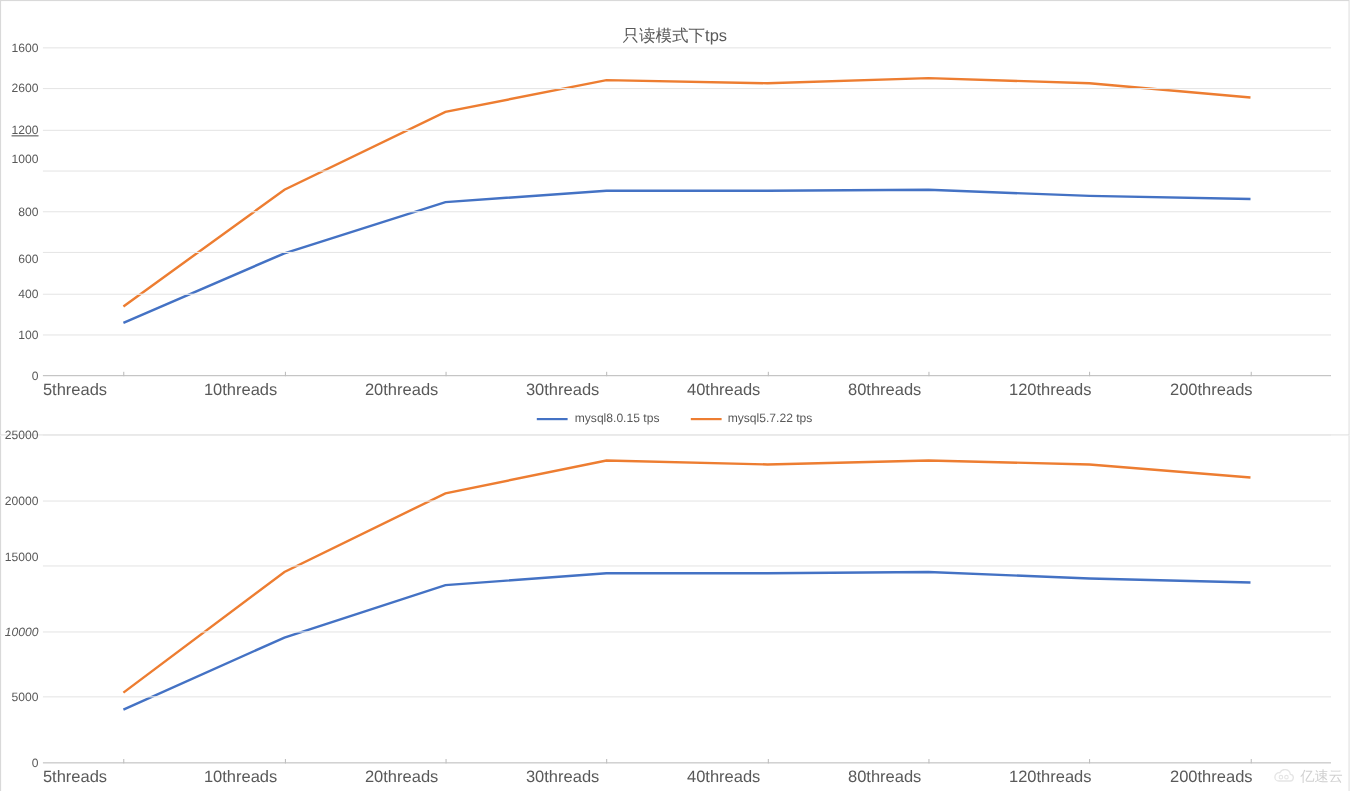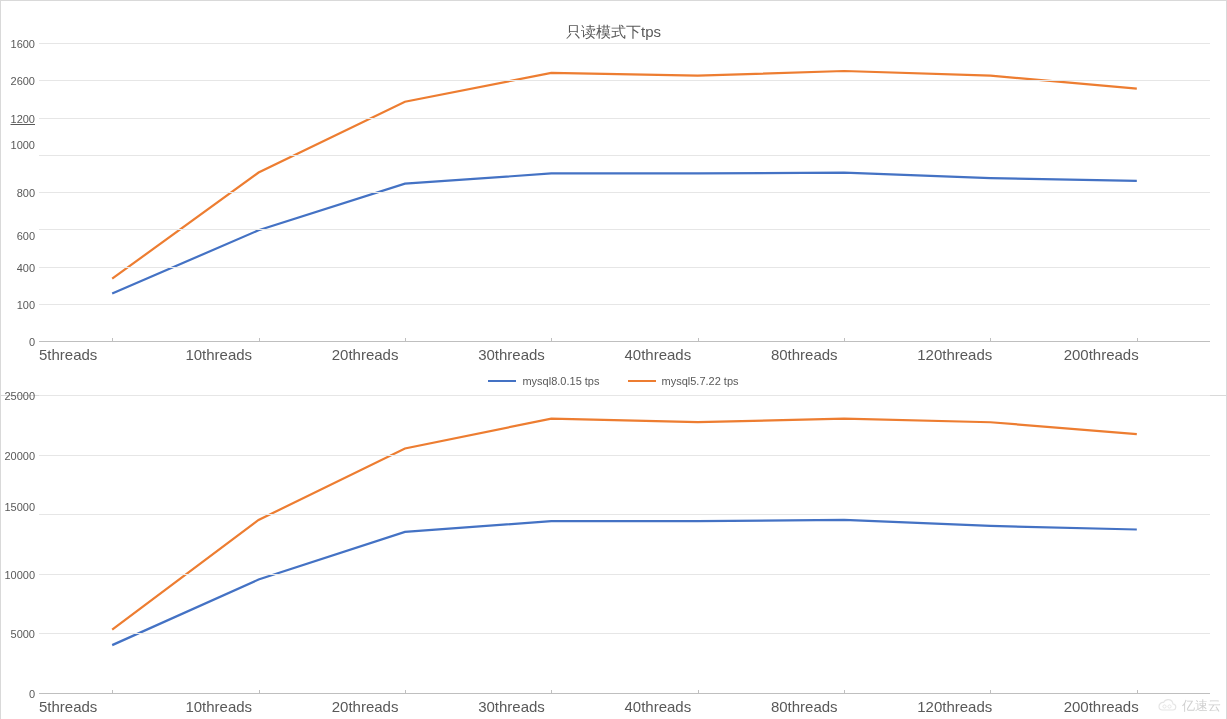--- a/index.html
+++ b/index.html
@@ -170,21 +170,21 @@
         <span>mysql5.7.22 tps</span>
       </div>
     </div>
 </div>
 
 <div class="chart-block" style="border-top:none">
   <div class="plot-wrap">
     <div class="y-axis" id="yaxis-1">
         <div class="y-tick" style="bottom: 0px;">0</div>
         <div class="y-tick" style="bottom: 59.6px;">5000</div>
-        <div class="y-tick" style="bottom: 119.2px;">10000</div>
+        <div class="y-tick" style="bottom: 119.2px; font-style: italic;">10000</div>
         <div class="y-tick" style="bottom: 187px;">15000</div>
         <div class="y-tick" style="bottom: 238.4px;">20000</div>
         <div class="y-tick" style="bottom: 298px;">25000</div>
       </div>
     <div class="plot" id="plot-1">
       <svg class="lines" id="svg-1" preserveAspectRatio="none" viewBox="0 0 1000 1000">
           <g class="series">
             <path d="M62.5 836.0 L187.5 616.0 L312.5 456.0 L437.5 420.0 L562.5 420.0 L687.5 416.0 L812.5 436.0 L937.5 448.0" stroke="#4472C4" vector-effect="non-scaling-stroke"></path>
           </g>
           <g class="series">

